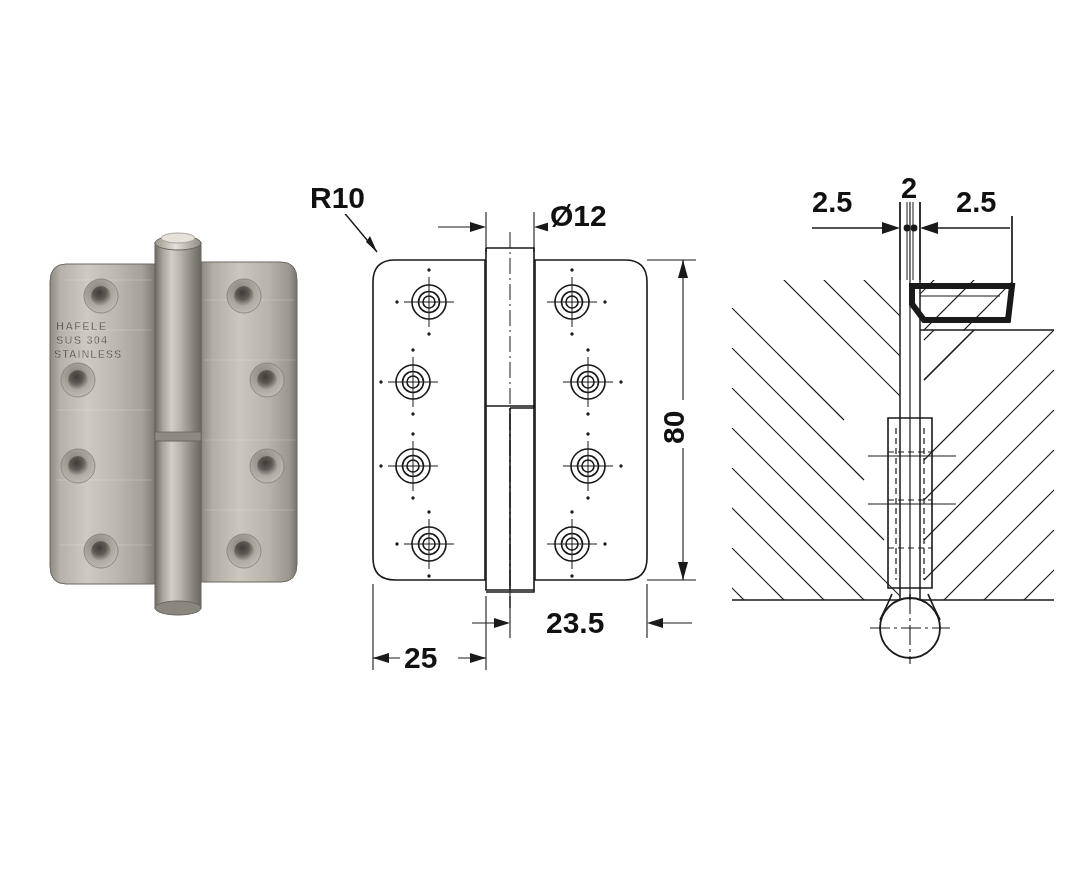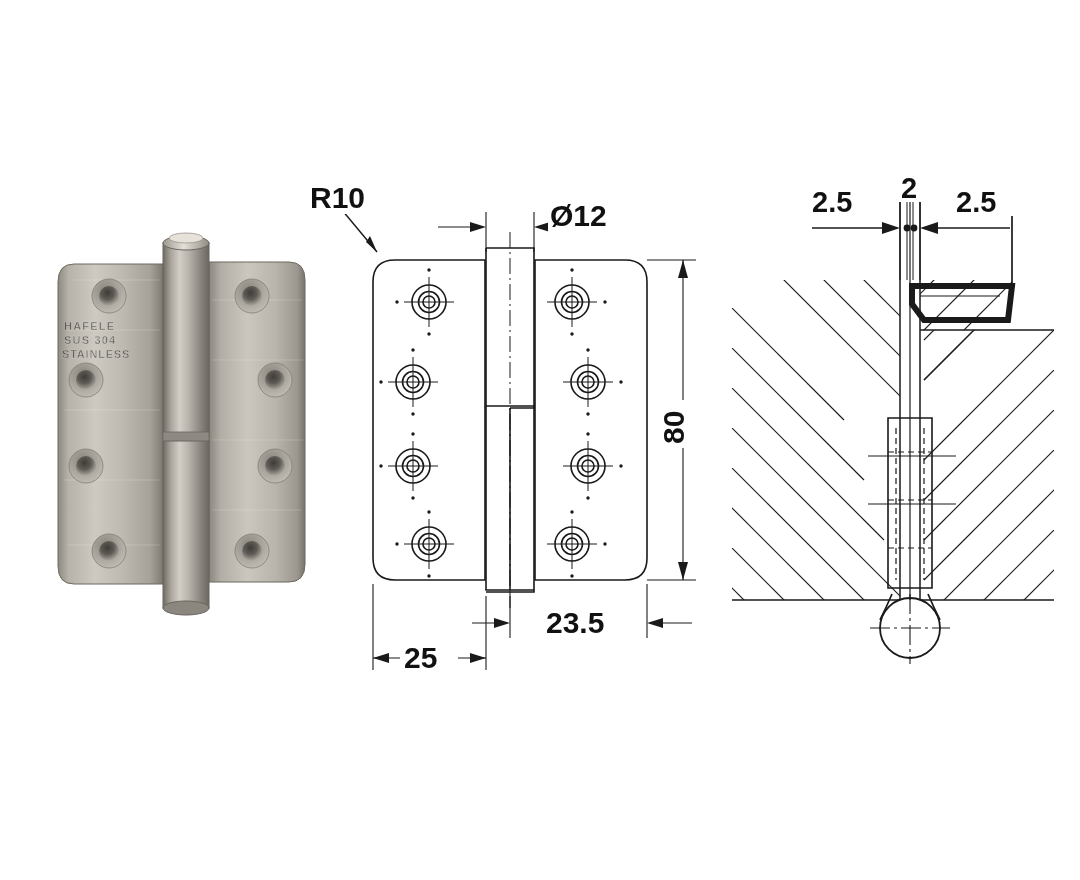--- a/index.html
+++ b/index.html
@@ -6,21 +6,21 @@
   html,body{margin:0;padding:0;background:#ffffff;}
   body{
     width:1080px;height:880px;
     font-family:"Liberation Sans", sans-serif;
     overflow:hidden;position:relative;
   }
   #sheet{position:relative;width:1080px;height:880px;background:#ffffff;}
   .pane{position:absolute;}
 
   
-  #photo-pane{left:12px;top:0;width:330px;height:715px;}
+  #photo-pane{left:4px;top:0;width:330px;height:715px;}
   .photo-svg{position:absolute;left:0;top:0;}
 
   
   .draw-svg{position:absolute;left:0;top:0;}
 
   
   text{font-family:"Liberation Sans", sans-serif;font-weight:bold;fill:#111111;}
 </style>
 </head>
 <body>

